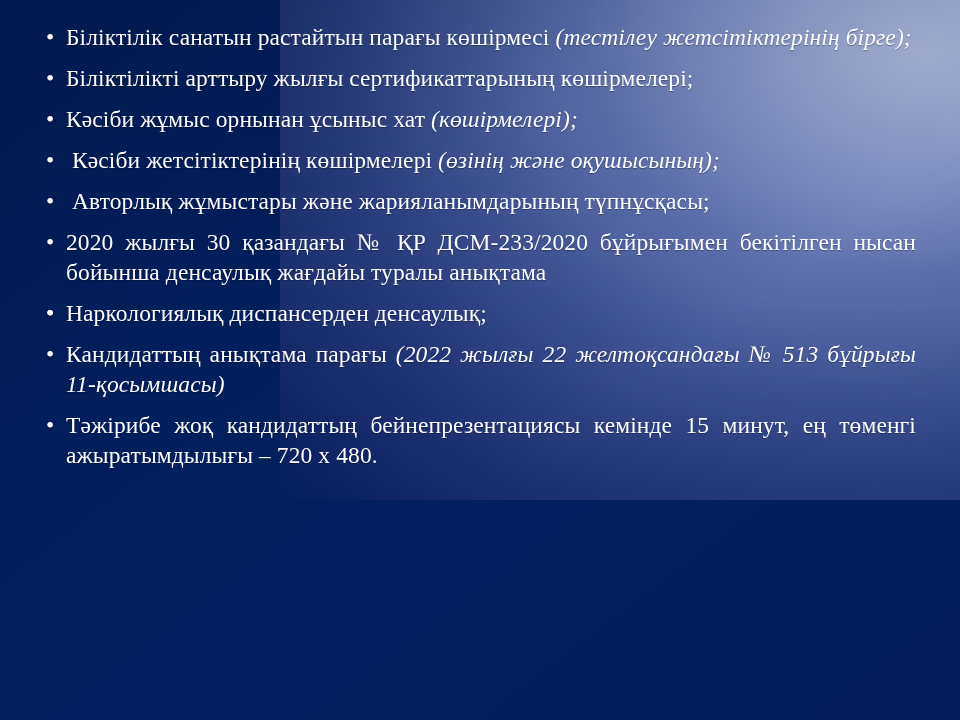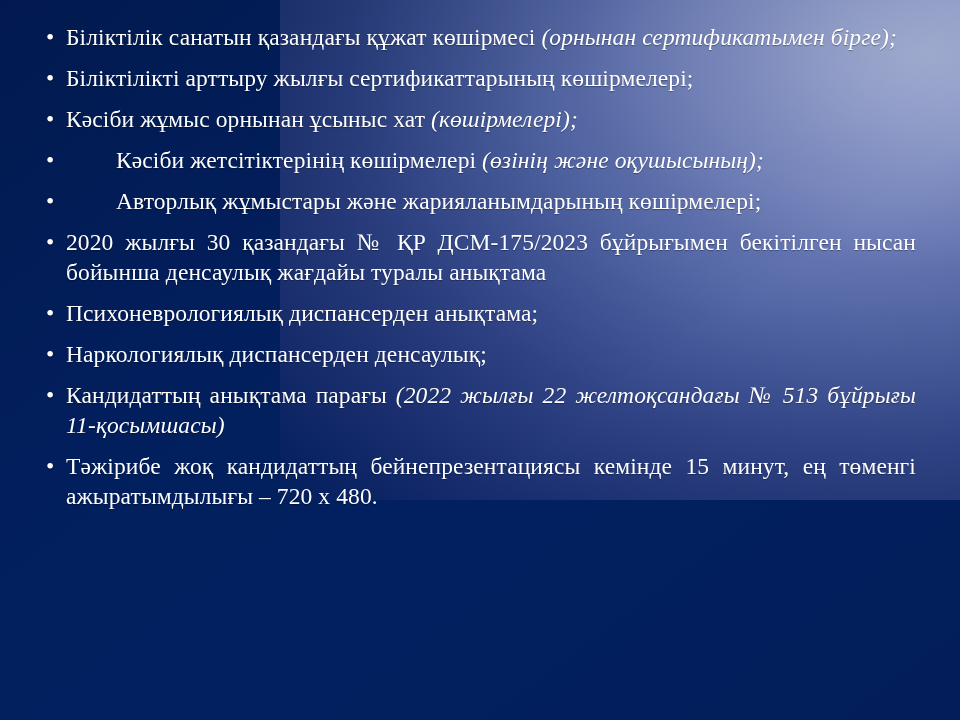--- a/index.html
+++ b/index.html
@@ -101,43 +101,43 @@
     left: 6px;
     top: 0;
     width: 16px;
     color: #ffffff;
     font-size: 23.5px;
     line-height: 30px;
     text-align: left;
   }
 
   
-  li.bullet.indent-space > .bullet-text { padding-left: 6px; margin-left: 44px; }
+  li.bullet.indent-space > .bullet-text { padding-left: 6px; }
 
   li.bullet > .bullet-text { display: inline; }
 
   .it {
     font-style: italic;
   }
 </style>
 </head>
 <body>
 
 <div id="slide">
   <div class="bg-glow"></div>
   <div class="bg-glow2"></div>
   <div class="bg-vignette"></div>
 
   <div id="content">
     <ul class="bullets">
-        <li class="bullet"><span class="bullet-dot">•</span><span class="bullet-text"><span>Біліктілік санатын қазандағы құжат көшірмесі </span><span class="it">(орнынан сертификатымен бірге);</span></span></li>
+        <li class="bullet"><span class="bullet-dot">•</span><span class="bullet-text"><span>Біліктілік санатын растайтын парағы көшірмесі </span><span class="it">(тестілеу жетсітіктерінің бірге);</span></span></li>
         <li class="bullet"><span class="bullet-dot">•</span><span class="bullet-text"><span>Біліктілікті арттыру жылғы сертификаттарының көшірмелері;</span></span></li>
         <li class="bullet"><span class="bullet-dot">•</span><span class="bullet-text"><span>Кәсіби жұмыс орнынан ұсыныс хат </span><span class="it">(көшірмелері);</span></span></li>
         <li class="bullet indent-space"><span class="bullet-dot">•</span><span class="bullet-text"><span> Кәсіби жетсітіктерінің көшірмелері </span><span class="it">(өзінің және оқушысының);</span></span></li>
-        <li class="bullet indent-space"><span class="bullet-dot">•</span><span class="bullet-text"><span> Авторлық жұмыстары және жарияланымдарының көшірмелері;</span></span></li>
-        <li class="bullet"><span class="bullet-dot">•</span><span class="bullet-text"><span>2020 жылғы 30 қазандағы № ҚР ДСМ-175/2023 бұйрығымен бекітілген нысан бойынша денсаулық жағдайы туралы анықтама</span></span></li>
-        <li class="bullet"><span class="bullet-dot">•</span><span class="bullet-text"><span>Психоневрологиялық диспансерден анықтама;</span></span></li>
+        <li class="bullet indent-space"><span class="bullet-dot">•</span><span class="bullet-text"><span> Авторлық жұмыстары және жарияланымдарының түпнұсқасы;</span></span></li>
+        <li class="bullet"><span class="bullet-dot">•</span><span class="bullet-text"><span>2020 жылғы 30 қазандағы № ҚР ДСМ-233/2020 бұйрығымен бекітілген нысан бойынша денсаулық жағдайы туралы анықтама</span></span></li>
+        <li class="bullet"><span class="bullet-dot">•</span></li>
         <li class="bullet"><span class="bullet-dot">•</span><span class="bullet-text"><span>Наркологиялық диспансерден денсаулық;</span></span></li>
         <li class="bullet"><span class="bullet-dot">•</span><span class="bullet-text"><span>Кандидаттың анықтама парағы </span><span class="it">(2022 жылғы 22 желтоқсандағы № 513 бұйрығы 11-қосымшасы)</span></span></li>
         <li class="bullet"><span class="bullet-dot">•</span><span class="bullet-text"><span>Тәжірибе жоқ кандидаттың бейнепрезентациясы кемінде 15 минут, ең төменгі ажыратымдылығы – 720 х 480.</span></span></li>
       </ul>
   </div>
 </div>
 
 </body></html>

